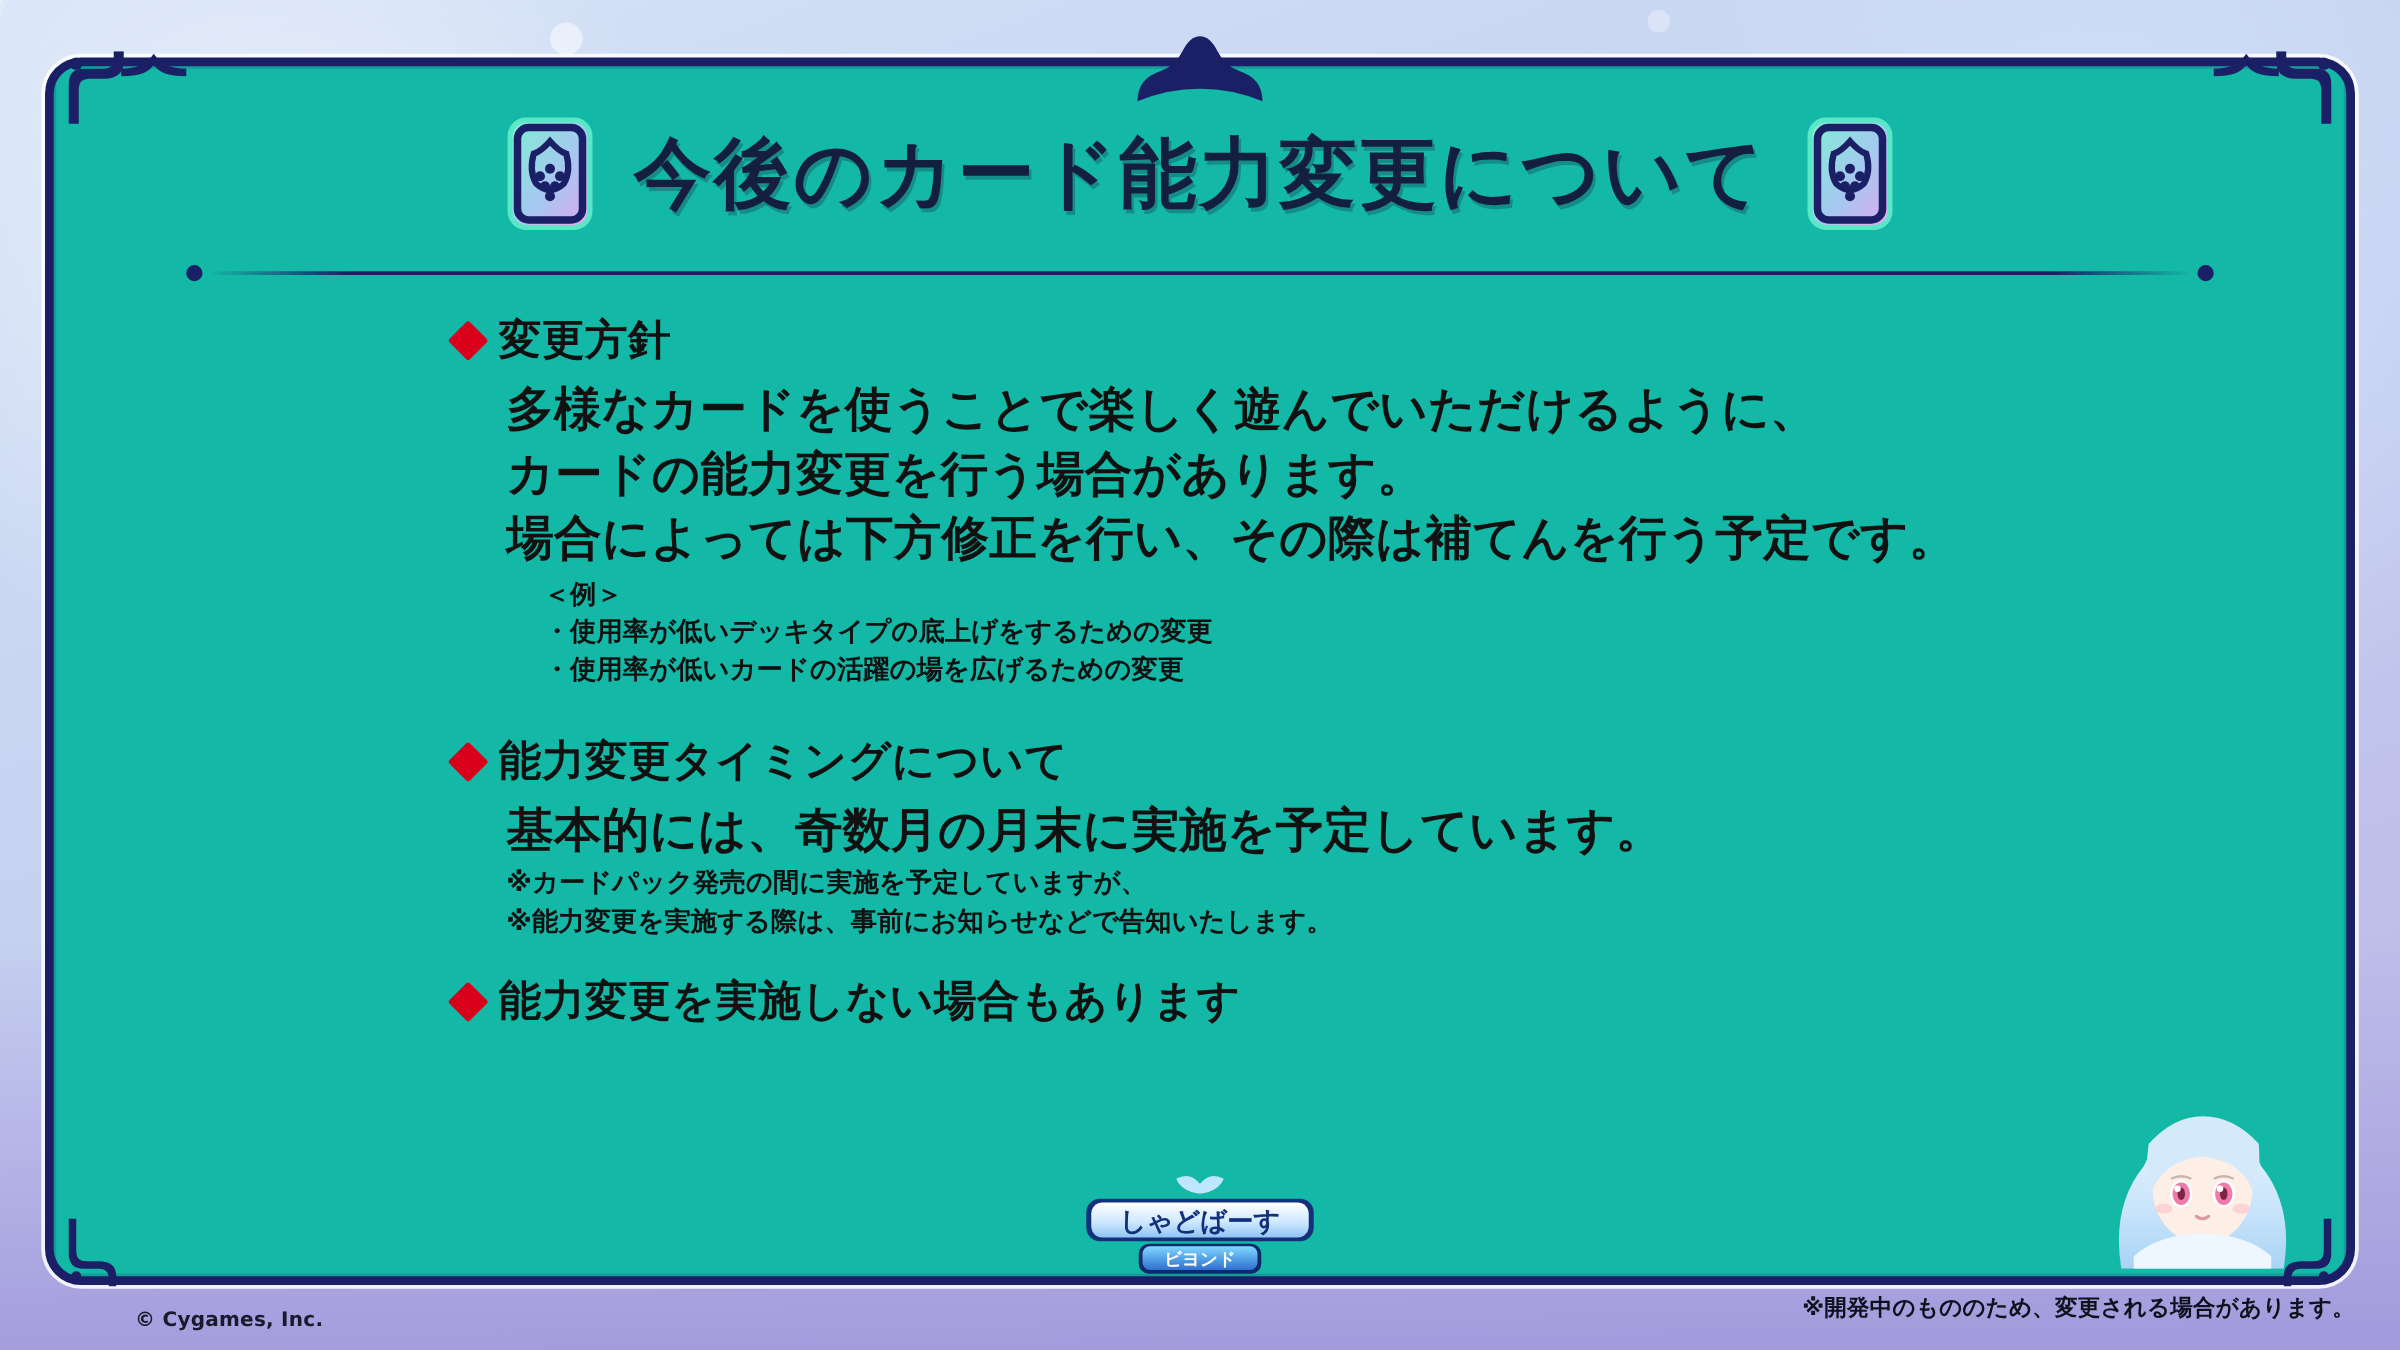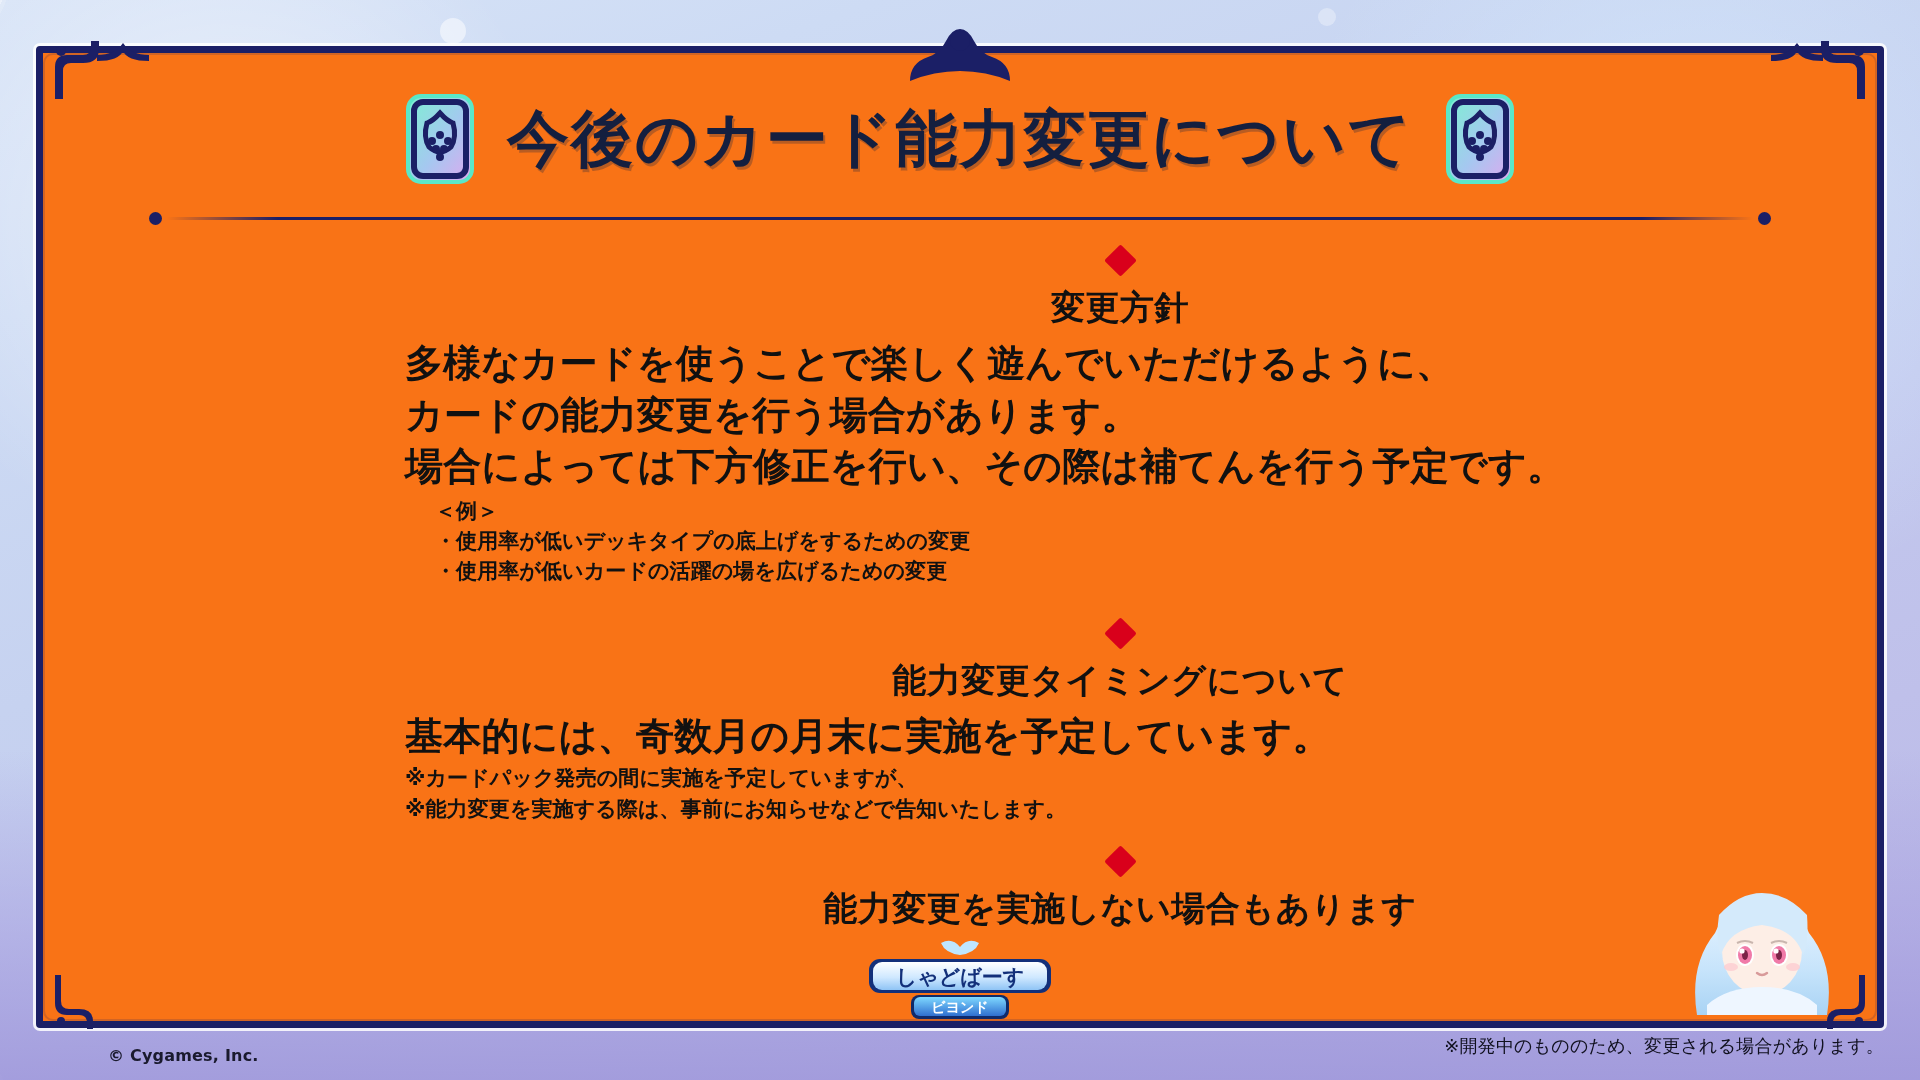--- a/index.html
+++ b/index.html
@@ -39,22 +39,22 @@
   .b1{left:440px;top:18px;width:26px;height:26px;}
   .b2{left:508px;top:60px;width:12px;height:12px;background:rgba(255,255,255,.38);}
   .b3{left:392px;top:74px;width:9px;height:9px;background:rgba(255,255,255,.34);}
   .b4{left:1318px;top:8px;width:18px;height:18px;background:rgba(255,255,255,.33);}
   .b5{left:96px;top:206px;width:14px;height:14px;background:rgba(255,255,255,.30);}
 
   
   .frame-outer{
     position:absolute;left:36px;top:46px;right:36px;bottom:52px;
     border:7px solid #1b1f66;
-    border-radius:4px;
-    background:#f97316;
+    border-radius:29px;
+    background:#14b8a6;
     box-shadow:0 0 0 3px rgba(255,255,255,.85);
   }
   .frame-inner{
     position:absolute;inset:0;border-radius:10px;
     border:2px solid rgba(27,31,102,.18);
     pointer-events:none;
   }
   
   .orn{position:absolute;width:140px;height:60px;pointer-events:none;}
   .orn svg{display:block;}
@@ -103,21 +103,20 @@
     position:absolute;left:0;right:0;top:196px;
     padding-left:320px;
     color:#121212;
   }
   .section{margin-bottom:10px;}
   .sec-head{
     display:flex;align-items:center;gap:13px;
     font-size:34px;font-weight:700;letter-spacing:.5px;
     color:#111111;
     margin-bottom:7px;
-    flex-direction:column;
   }
   .diamond{
     width:23px;height:23px;flex:0 0 auto;
     background:#d9001b;
     transform:rotate(45deg);
     border-radius:2px;
   }
   .sec-body{margin-left:42px;}
   .line-lg{
     font-size:38px;font-weight:700;line-height:1.36;
@@ -150,21 +149,21 @@
   .chara svg{display:block;}
 
   
   .footer-left{
     position:absolute;left:108px;bottom:15px;
     font-size:16px;font-weight:700;color:#1a1a2e;
     letter-spacing:.2px;
   }
   .footer-right{
     position:absolute;right:36px;bottom:22px;
-    font-size:18px;font-weight:400;color:#10101e;
+    font-size:18px;font-weight:700;color:#10101e;
     letter-spacing:.2px;white-space:nowrap;
   }
 </style>
 </head>
 <body>
 
 <div class="bg">
   <div class="bg-diag"></div>
   <div class="bg-glow-l"></div>
   <div class="bg-glow-r"></div>

